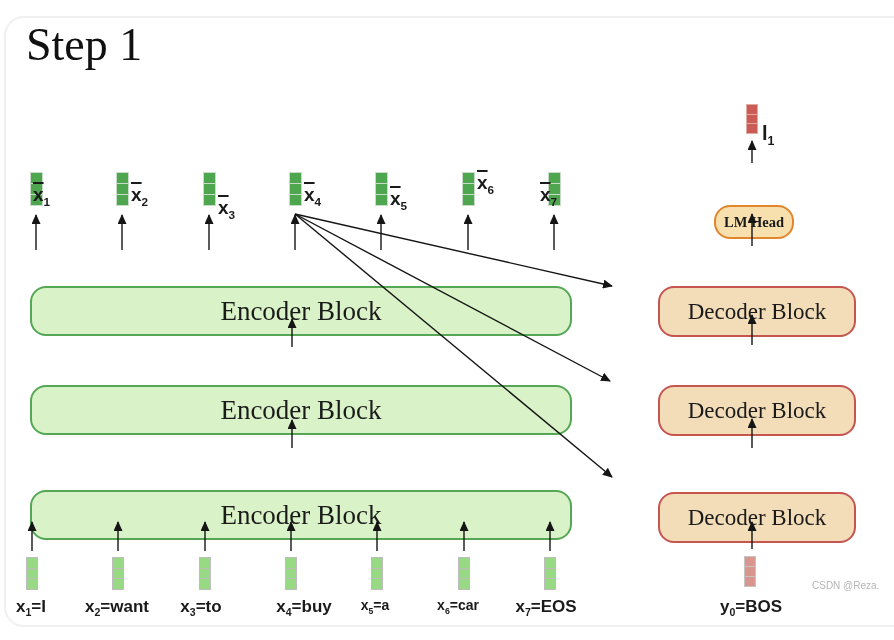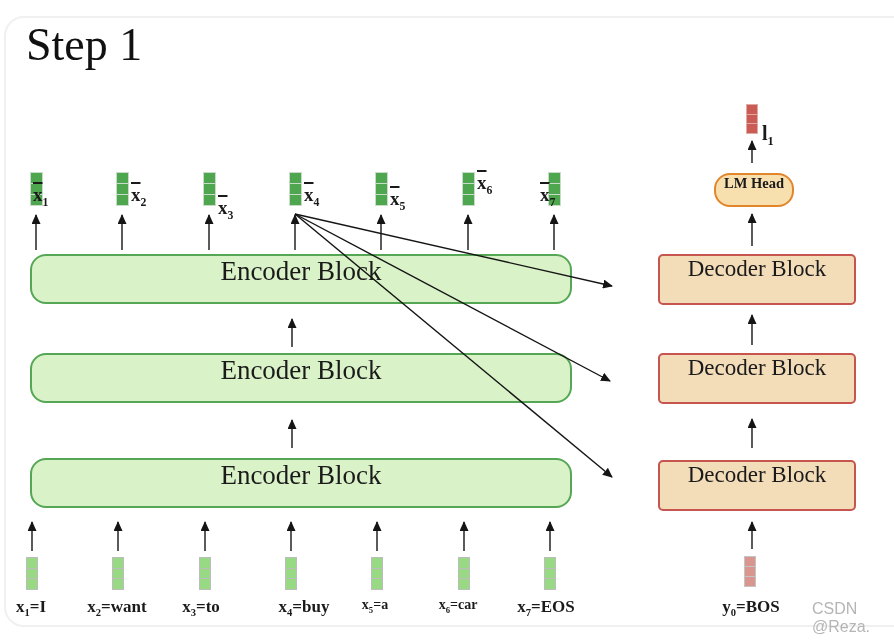--- a/index.html
+++ b/index.html
@@ -6,53 +6,53 @@
   body{width:894px;height:640px;overflow:hidden;position:relative;background:#ffffff;
        font-family:"Liberation Serif", serif;color:#1a1a1a;}
 
   .frame{position:absolute;left:4px;top:16px;width:1010px;height:607px;
          border:2px solid #f0f0f0;border-radius:20px;}
 
   .title{position:absolute;left:26px;top:18px;font-size:46px;color:#111;
          font-family:"Liberation Serif", serif;}
 
   
-  .block{position:absolute;display:flex;justify-content:center;
-         box-sizing:border-box;z-index:1;}
+  .block{position:absolute;display:flex;align-items:center;justify-content:center;
+         box-sizing:border-box;z-index:1;margin-top:32px;}
   .enc{left:30px;width:542px;height:50px;border-radius:16px;
        background:var(--encoder-fill);border:2px solid var(--encoder-border);
        font-size:27px;}
-  .dec{left:658px;width:198px;height:51px;border-radius:5px;
+  .dec{left:658px;width:198px;height:51px;border-radius:16px;
        background:var(--decoder-fill);border:2px solid var(--decoder-border);
        font-size:23px;}
   .lmhead{left:714px;top:173px;width:80px;height:34px;border-radius:16px;
        background:var(--lmhead-fill);border:2.5px solid var(--lmhead-border);
        font-size:14.5px;font-weight:bold;}
 
   
   .vec{position:absolute;display:flex;flex-direction:column;gap:1px;padding:1px;
        box-sizing:border-box;z-index:3;}
   .vec i{flex:1;}
   .vec-enc{background:var(--enc-vec-sep);}      .vec-enc i{background:var(--enc-vec);}
   .vec-in{background:var(--input-vec-sep);}     .vec-in i{background:var(--input-vec);}
   .vec-logit{background:var(--logit-vec-sep);}  .vec-logit i{background:var(--logit-vec);}
   .vec-y{background:var(--dec-input-vec-sep);}  .vec-y i{background:var(--dec-input-vec);}
 
   
-  .mlabel{position:absolute;font-weight:bold;font-family:Liberation Serif, serif;
+  .mlabel{position:absolute;font-weight:bold;font-family:Liberation Sans, sans-serif;
           z-index:3;white-space:nowrap;}
   .tlabel{font-size:19px;}
   .blabel{font-size:17px;transform:translateX(-50%);top:597px;}
   .big{font-size:14px;}
   .ov{text-decoration:overline;text-decoration-thickness:2px;}
   sub{font-size:0.62em;}
 
   svg.arrows{position:absolute;left:0;top:0;z-index:2;pointer-events:none;}
 
-  .watermark{position:absolute;left:812px;top:600px;font-size:16px;color:#b5b5b5;
+  .watermark{position:absolute;left:812px;top:580px;font-size:10px;color:#b5b5b5;
              font-family:"Liberation Sans",sans-serif;z-index:4;}
 </style>
 </head>
 <body>
 
 <div class="frame"></div>
 
 <div class="title">Step 1</div>
 
 <div class="block enc" style="top:254px">

